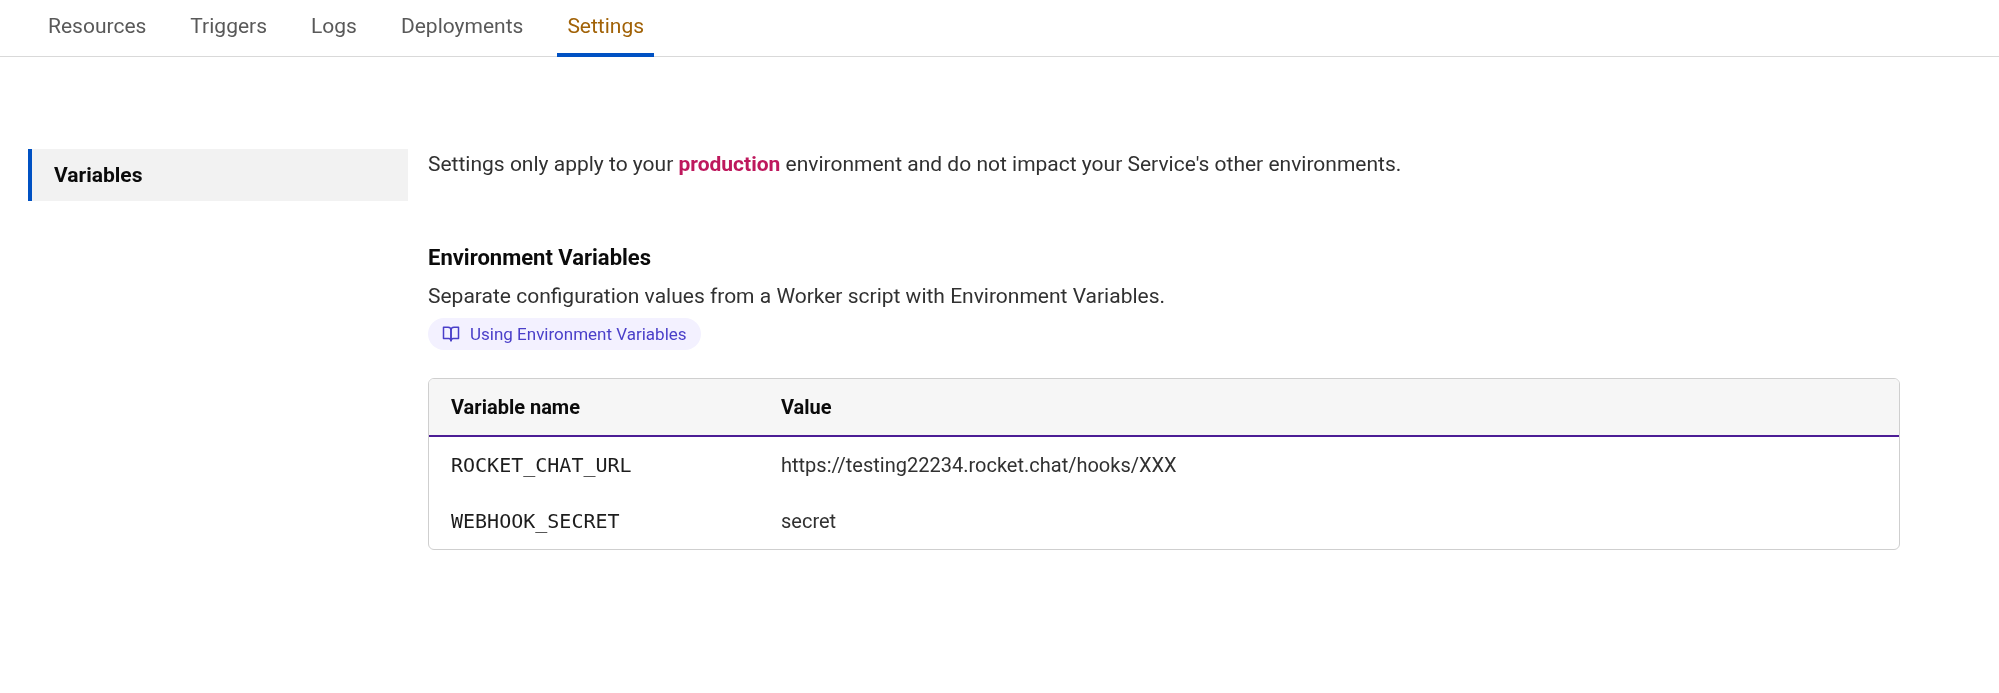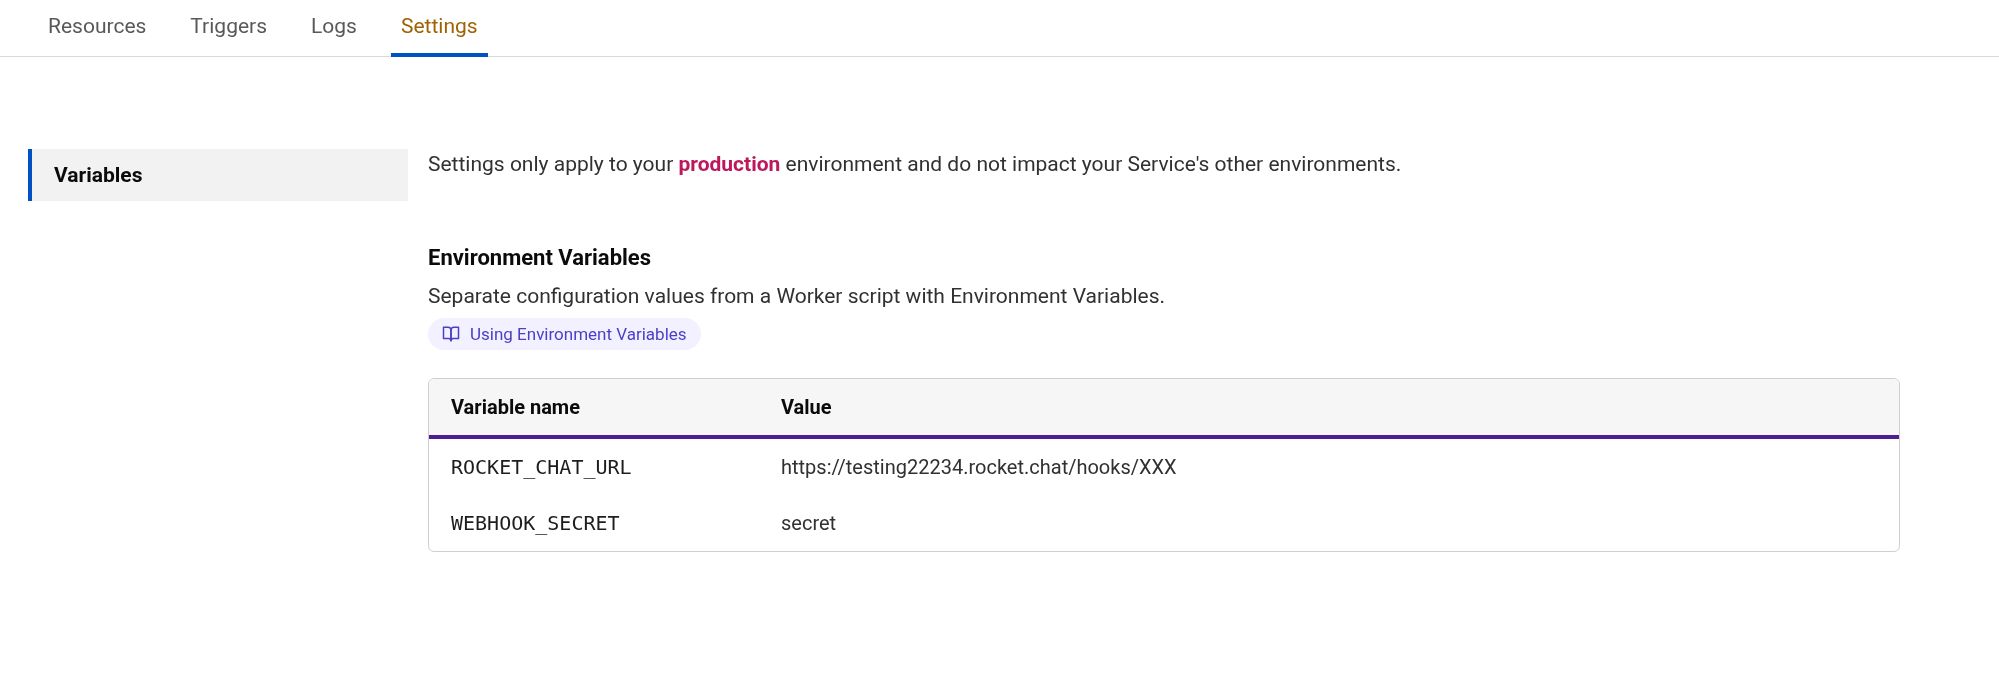--- a/index.html
+++ b/index.html
@@ -124,21 +124,21 @@
     }
     .table {
       margin-top: 28px;
       border: 1px solid #cfcfcf;
       border-radius: 6px;
       overflow: hidden;
     }
     .table-header {
       display: flex;
       background: #f6f6f6;
-      border-bottom: 4px solid #4c1d95;
+      border-bottom: 2px solid #4c1d95;
     }
     .th, .td {
       padding: 16px 22px;
       font-size: 20px;
     }
     .th {
       font-weight: 700;
       color: #0b0b0b;
     }
     .col-name {
@@ -160,20 +160,21 @@
       color: #313131;
     }
   </style>
 </head>
 <body>
 
 <div class="tabs-bar">
   <div class="tab">Resources</div>
   <div class="tab">Triggers</div>
   <div class="tab">Logs</div>
+  <div class="tab">Deployments</div>
   <div class="tab active">Settings</div>
 </div>
 
 <div class="content-wrap">
   <div class="sidebar">
     <div class="sidebar-item active">
       <span>Variables</span>
     </div>
   </div>
 

